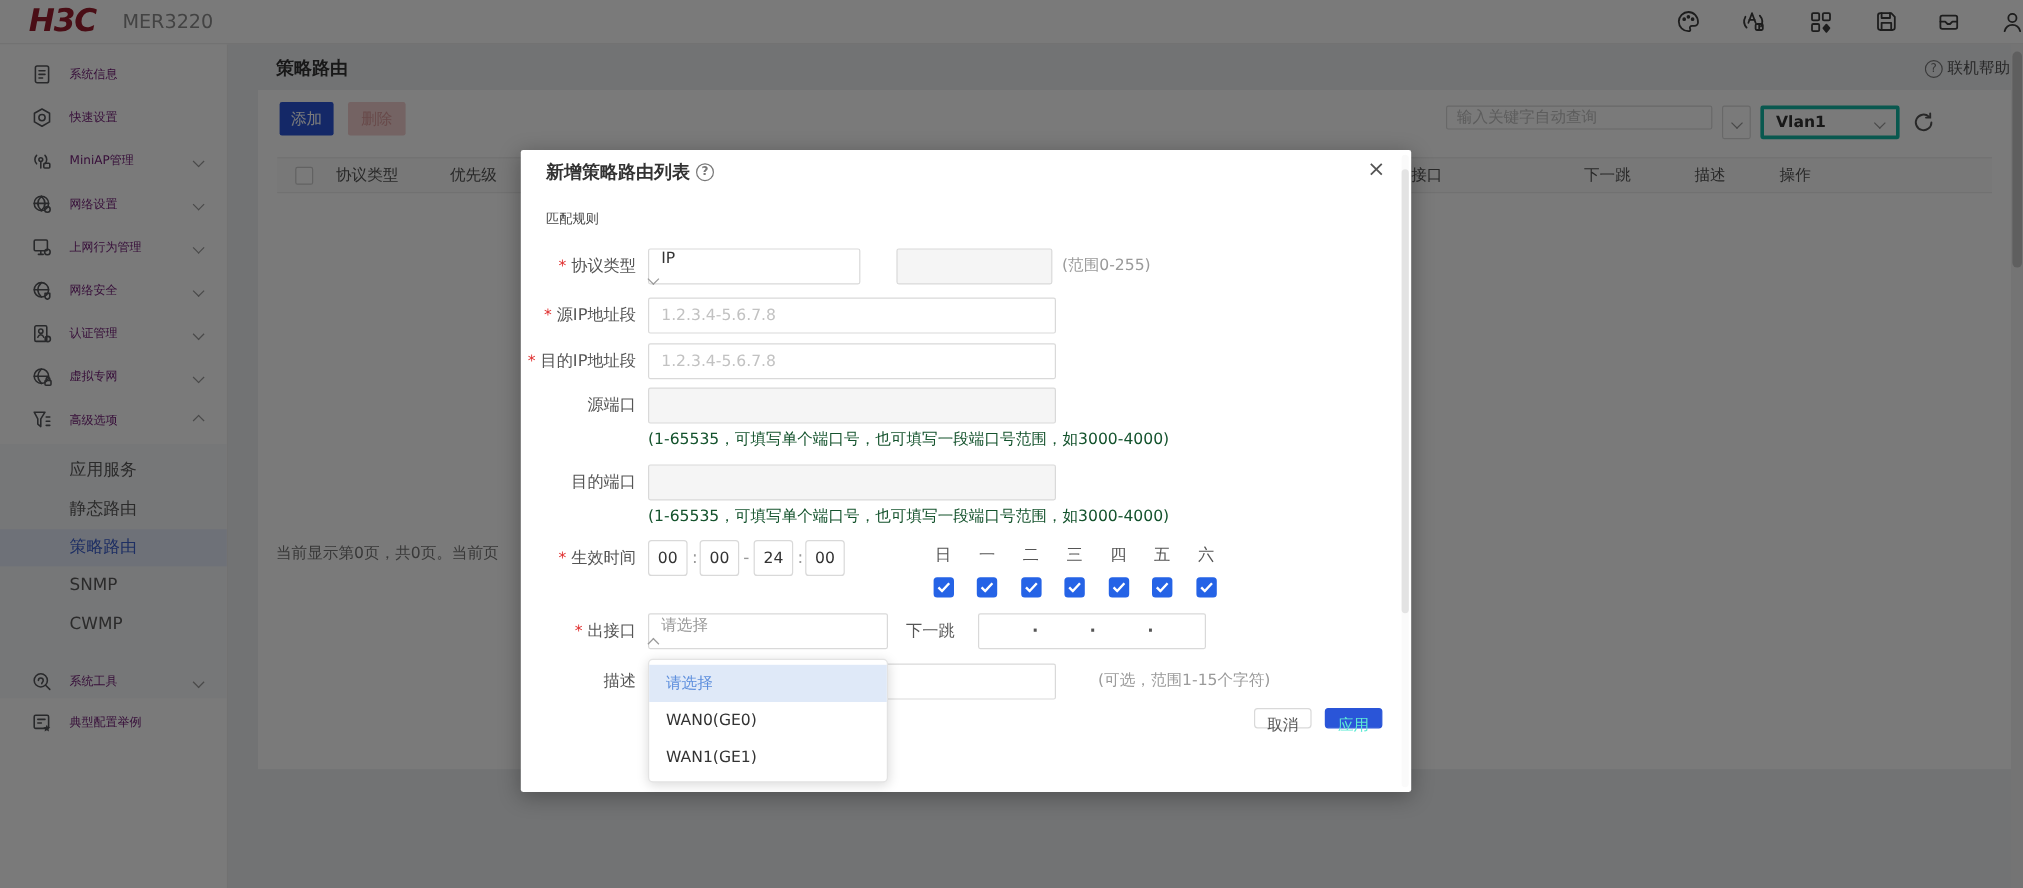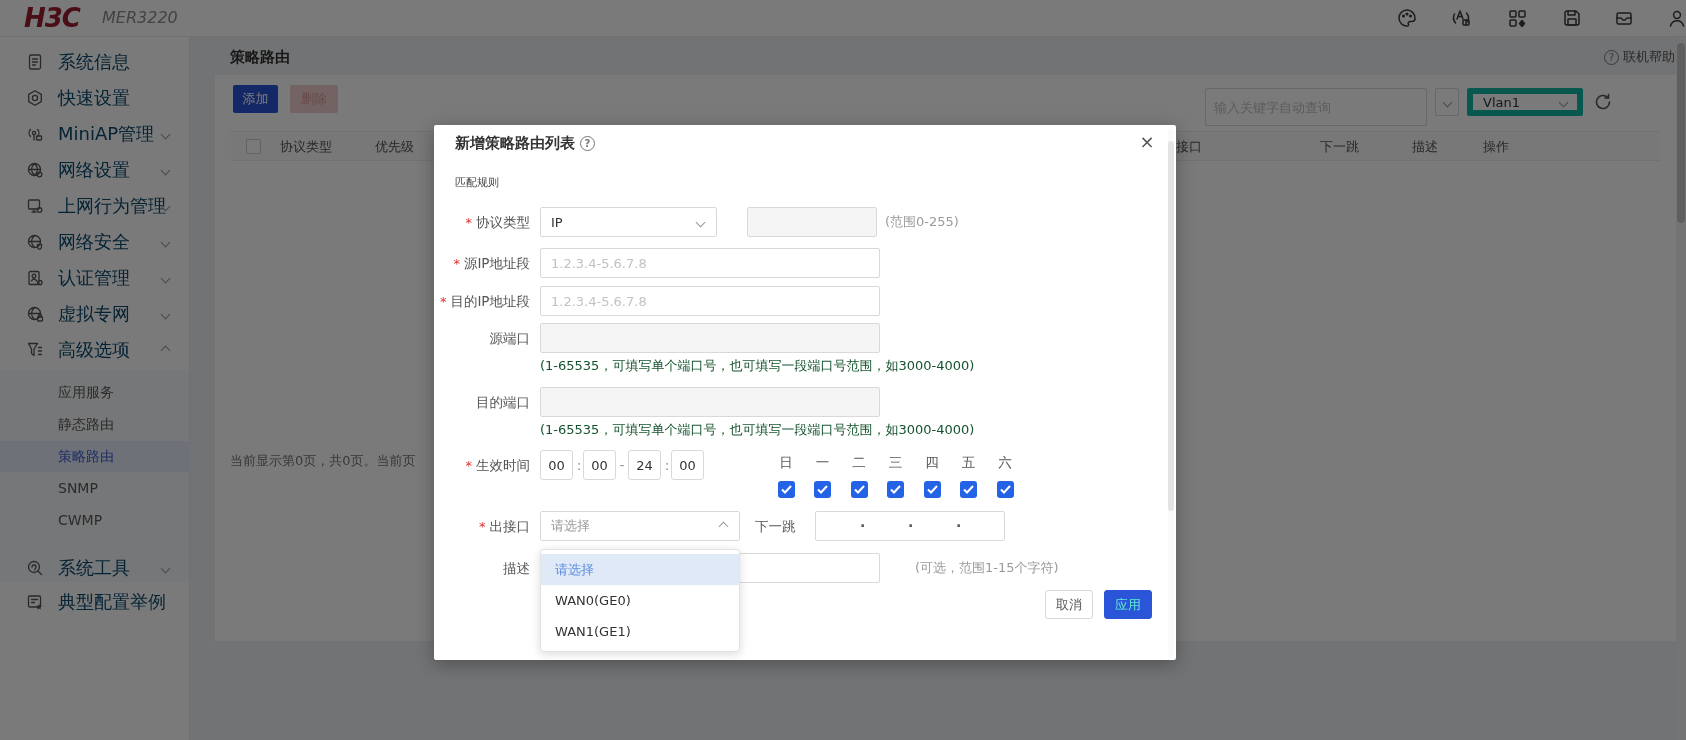--- a/index.html
+++ b/index.html
@@ -3,51 +3,51 @@
 <meta charset="utf-8">
 <style>
   * { margin:0; padding:0; box-sizing:border-box; }
   html,body { width:1686px; height:740px; overflow:hidden; }
   body { font-family:"DejaVu Sans","Liberation Sans",sans-serif; font-size:14px; color:#333; background:#eef0f3;}
   #stage { position:relative; width:1686px; height:740px; background:#eef0f3; }
 
   
   .topbar { position:absolute; left:0; top:0; width:1686px; height:37px; background:#fff; border-bottom:1px solid #ebebeb; }
   .logo { position:absolute; left:24px; top:3px; font-size:26px; font-weight:800; font-style:italic; letter-spacing:-1px; color:var(--logo-red,#9c1f2e); }
-  .model { position:absolute; left:102px; top:8px; font-size:16px; color:#8c8c8c;font-style:italic; }
+  .model { position:absolute; left:102px; top:8px; font-size:16px; color:#8c8c8c; }
   .tb-icon { position:absolute; top:7px; width:22px; height:22px; cursor:pointer; }
   .tb-icon svg { width:22px; height:22px; stroke:#3d3d3d; fill:none; stroke-width:1.5; stroke-linecap:round; stroke-linejoin:round; }
 
   
   .sidebar { position:absolute; left:0; top:37px; width:190px; height:703px; background:#fff; border-right:1px solid #ededed; }
   .side-item { position:absolute; left:0; width:189px; height:34px; display:flex; align-items:center; cursor:pointer; }
   .side-item .sicon { width:18px; height:18px; margin-left:26px; flex:none; }
   .side-item .sicon svg { width:18px; height:18px; stroke:#55565a; fill:none; stroke-width:1.3; stroke-linecap:round; stroke-linejoin:round; }
-  .side-item .slabel { margin-left:14px; font-size:18px; color:#0c4a6e; }
+  .side-item .slabel { margin-left:14px; font-size:10px; color:#701a75; }
   .chev { width:7px; height:7px; border-right:1.5px solid #9a9a9a; border-bottom:1.5px solid #9a9a9a; display:inline-block; }
   .chev.down { transform:rotate(45deg); }
   .chev.up { transform:rotate(-135deg); }
   .side-item .chev { position:absolute; right:20px; }
   .submenu-bg { position:absolute; left:0; top:333px; width:189px; height:212px; background:#f7f8fa; }
   .sub-item { position:absolute; left:0; width:189px; height:31px; line-height:31px; padding-left:58px; font-size:14px; color:#5a5a5a; cursor:pointer; }
   .sub-item.active { background:#e7edfa; color:#3f62cf; }
 
   
   .page-title { position:absolute; left:230px; top:48px; font-size:15px; font-weight:600; color:#333; }
   .help-link { position:absolute; left:1604px; top:48px; width:86px; display:flex; align-items:center; gap:4px; font-size:13px; color:#555; cursor:pointer; overflow:hidden; white-space:nowrap; }
   .qmark { width:15px; height:15px; border:1px solid #777; border-radius:50%; font-size:10px; line-height:13px; text-align:center; color:#777; flex:none; }
   .card { position:absolute; left:215px; top:75px; width:1461px; height:566px; background:#fff; }
   .btn { display:inline-block; text-align:center; font-size:13px; border-radius:2px; cursor:pointer; }
   .btn-add { position:absolute; left:18px; top:10px; width:45px; height:28px; line-height:28px; background:var(--accent,#2a55d8); color:#fff; border:none; }
   .btn-del { position:absolute; left:75px; top:10px; width:48px; height:28px; line-height:28px; background:var(--danger-disabled-bg,#f2cfcf); color:var(--danger-disabled-text,#d99a9a); border:none; cursor:not-allowed; }
-  .inp { border:1px solid #d9d9d9; border-radius:2px; height:38px; background:#fff; font-size:13px; color:#333; padding:0 8px; font-family:inherit; }
+  .inp { border:1px solid #d9d9d9; border-radius:2px; height:20px; background:#fff; font-size:13px; color:#333; padding:0 8px; font-family:inherit; }
   .inp::placeholder { color:#c2c2c2; }
   .search-inp { position:absolute; left:990px; top:13px; width:222px; }
   .mini-dd { position:absolute; left:1220px; top:13px; width:24px; height:28px; border:1px solid #d9d9d9; border-radius:2px; background:#fff; display:flex; align-items:center; justify-content:center; cursor:pointer; }
-  .vlan-dd { position:absolute; left:1252px; top:13px; width:116px; height:28px; border:6px solid #14b8a6; border-radius:2px; background:#fff; display:flex; align-items:center; cursor:pointer; font-size:13px; }
+  .vlan-dd { position:absolute; left:1252px; top:13px; width:116px; height:28px; border:3px solid #14b8a6; border-radius:2px; background:#fff; display:flex; align-items:center; cursor:pointer; font-size:13px;font-weight:bold; }
   .vlan-dd .val { margin-left:10px; flex:1; }
   .vlan-dd .chev { margin-right:10px; }
   .refresh { position:absolute; left:1378px; top:17px; width:20px; height:20px; cursor:pointer; }
   .refresh svg { width:20px; height:20px; stroke:#555; fill:none; stroke-width:1.6; stroke-linecap:round; }
   .thead { position:absolute; left:16px; right:16px; top:56px; height:30px; background:#fafafa; border-top:1px solid #ececec; border-bottom:1px solid #ececec; font-size:13px; color:#555; }
   .th { position:absolute; top:0; line-height:30px; }
   .thead .hcb { position:absolute; left:15px; top:7px; width:15px; height:15px; border:1px solid #ccc; border-radius:2px; background:#fff; cursor:pointer; }
   .pagination { position:absolute; left:15px; top:377px; font-size:13px; color:#777; }
 
   .page-scrollbar { position:absolute; left:1676px; top:37px; width:10px; height:703px; background:#f3f3f3; }
@@ -59,39 +59,39 @@
   .m-title { position:absolute; left:21px; top:9px; display:flex; align-items:center; gap:5px; font-size:15px; font-weight:600; color:#333; }
   .m-close { position:absolute; left:701px; top:5px; width:24px; height:24px; text-align:center; line-height:24px; font-size:18px; color:#555; cursor:pointer; }
   .m-section { position:absolute; left:21px; top:50px; font-size:11px; color:#444; }
   .frow { position:absolute; left:0; width:742px; height:30px; }
   .flabel { position:absolute; left:0; top:0; width:96px; text-align:right; font-size:13.5px; color:#555; line-height:30px; white-space:nowrap; }
   .req { color:#e03131; margin-right:4px; font-size:13px; }
   .fctl { position:absolute; top:0; }
   .minp { border:1px solid #d9d9d9; border-radius:2px; height:30px; background:#fff; font-size:13px; color:#333; padding:0 10px; font-family:inherit; }
   .minp::placeholder { color:#c2c2c2; }
   .minp:disabled, .minp.disabled { background:#f5f5f5; }
-  .msel { position:absolute; top:0; height:30px; border:1px solid #d9d9d9; border-radius:2px; background:#fff; display:flex; align-items:center; cursor:pointer; font-size:13px; color:#333; }
+  .msel { position:absolute; top:0; height:30px; border:1px solid #d9d9d9; border-radius:2px; background:#fff; display:flex; cursor:pointer; font-size:13px; color:#333;flex-direction:column; }
   .msel .val { margin-left:10px; flex:1; }
   .msel .chev { margin-right:12px; }
   .fhint { font-size:13px; color:#9a9a9a; }
   .hint-row { position:absolute; left:106px; width:620px; font-size:13px; color:#14532d; }
   .tbox { position:absolute; top:0; width:33px; height:30px; border:1px solid #d9d9d9; border-radius:3px; text-align:center; line-height:28px; font-size:13px; color:#333; background:#fff; }
   .tsep { position:absolute; top:0; width:8px; text-align:center; line-height:30px; color:#999; }
   .daysrow { position:absolute; left:340px; width:243px; display:flex; justify-content:space-between; }
   .daycell { width:24px; text-align:center; font-size:13.5px; color:#555; }
   .cbcell { width:24px; display:flex; justify-content:center; }
   .cb { width:17px; height:17px; background:var(--checkbox-blue,#2563e6); border-radius:3px; display:flex; align-items:center; justify-content:center; cursor:pointer; }
   .iplabel { position:absolute; left:321px; top:0; line-height:30px; font-size:13.5px; color:#555; }
   .ipbox { position:absolute; left:381px; top:0; width:190px; height:30px; border:1px solid #d9d9d9; border-radius:2px; background:#fff; display:flex; align-items:center; cursor:text; }
   .ipbox .seg { flex:1; }
   .ipbox .dot { width:4px; text-align:center; color:#555; font-weight:bold; line-height:30px; }
   .dropdown { position:absolute; left:106px; top:424px; width:200px; height:103px; background:#fff; border:1px solid #e3e3e3; border-radius:4px; box-shadow:0 2px 10px rgba(0,0,0,0.15); z-index:60; padding:4px 0; }
   .dd-item { height:31px; line-height:31px; padding-left:14px; font-size:13px; color:#333; cursor:pointer; }
   .dd-item.hl { background:var(--dropdown-highlight-bg,#dfe9f8); color:var(--dropdown-highlight-text,#5e8fdd); }
-  .m-btn { position:absolute; top:465px; width:48px; height:29px; line-height:27px; text-align:center; font-size:13px; border-radius:3px; cursor:pointer; }
+  .m-btn { position:absolute; top:465px; width:48px; height:17px; line-height:27px; text-align:center; font-size:13px; border-radius:3px; cursor:pointer; }
   .m-cancel { left:611px; background:#fff; border:1px solid #d9d9d9; color:#555; }
   .m-apply { left:670px; background:var(--accent,#2a55d8); border:1px solid var(--accent,#2a55d8); color:#5eead4; }
   .m-scroll { position:absolute; right:2px; top:4px; width:6px; height:527px; background:#fafafa; border-radius:3px; }
   .m-scroll .mthumb { position:absolute; left:0; top:12px; width:6px; height:370px; background:#e3e3e3; border-radius:3px; }
 </style>
 </head>
 <body>
 
 <div id="stage">
 

